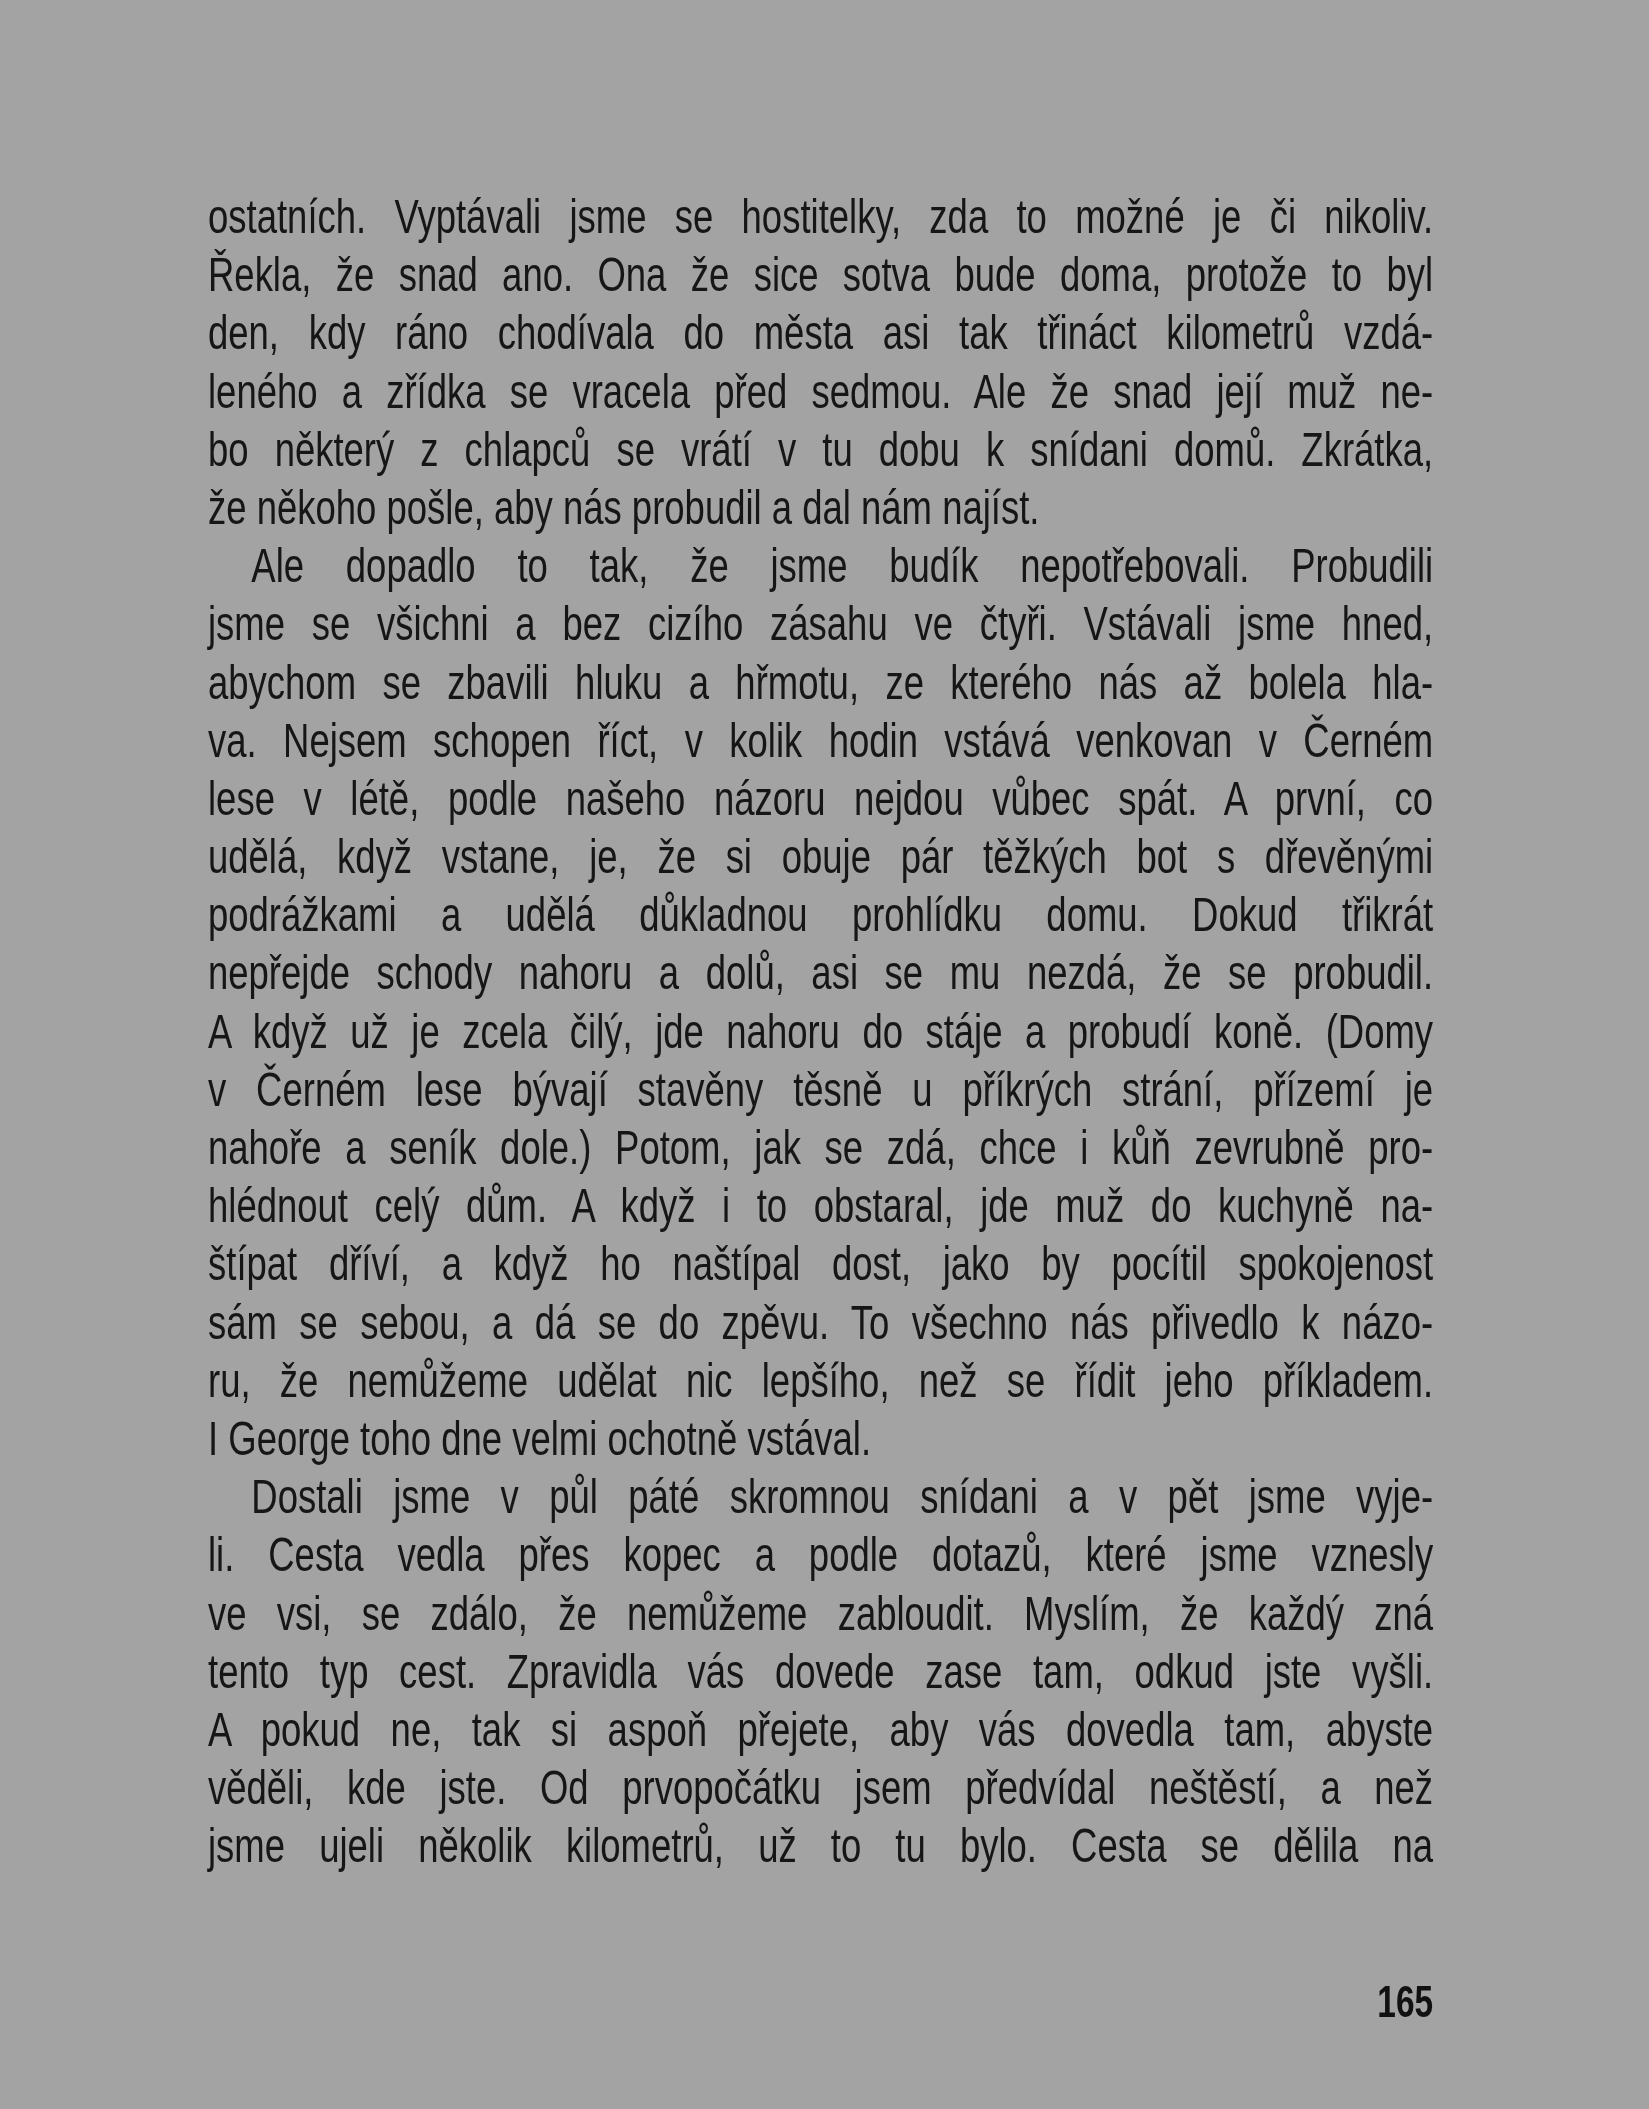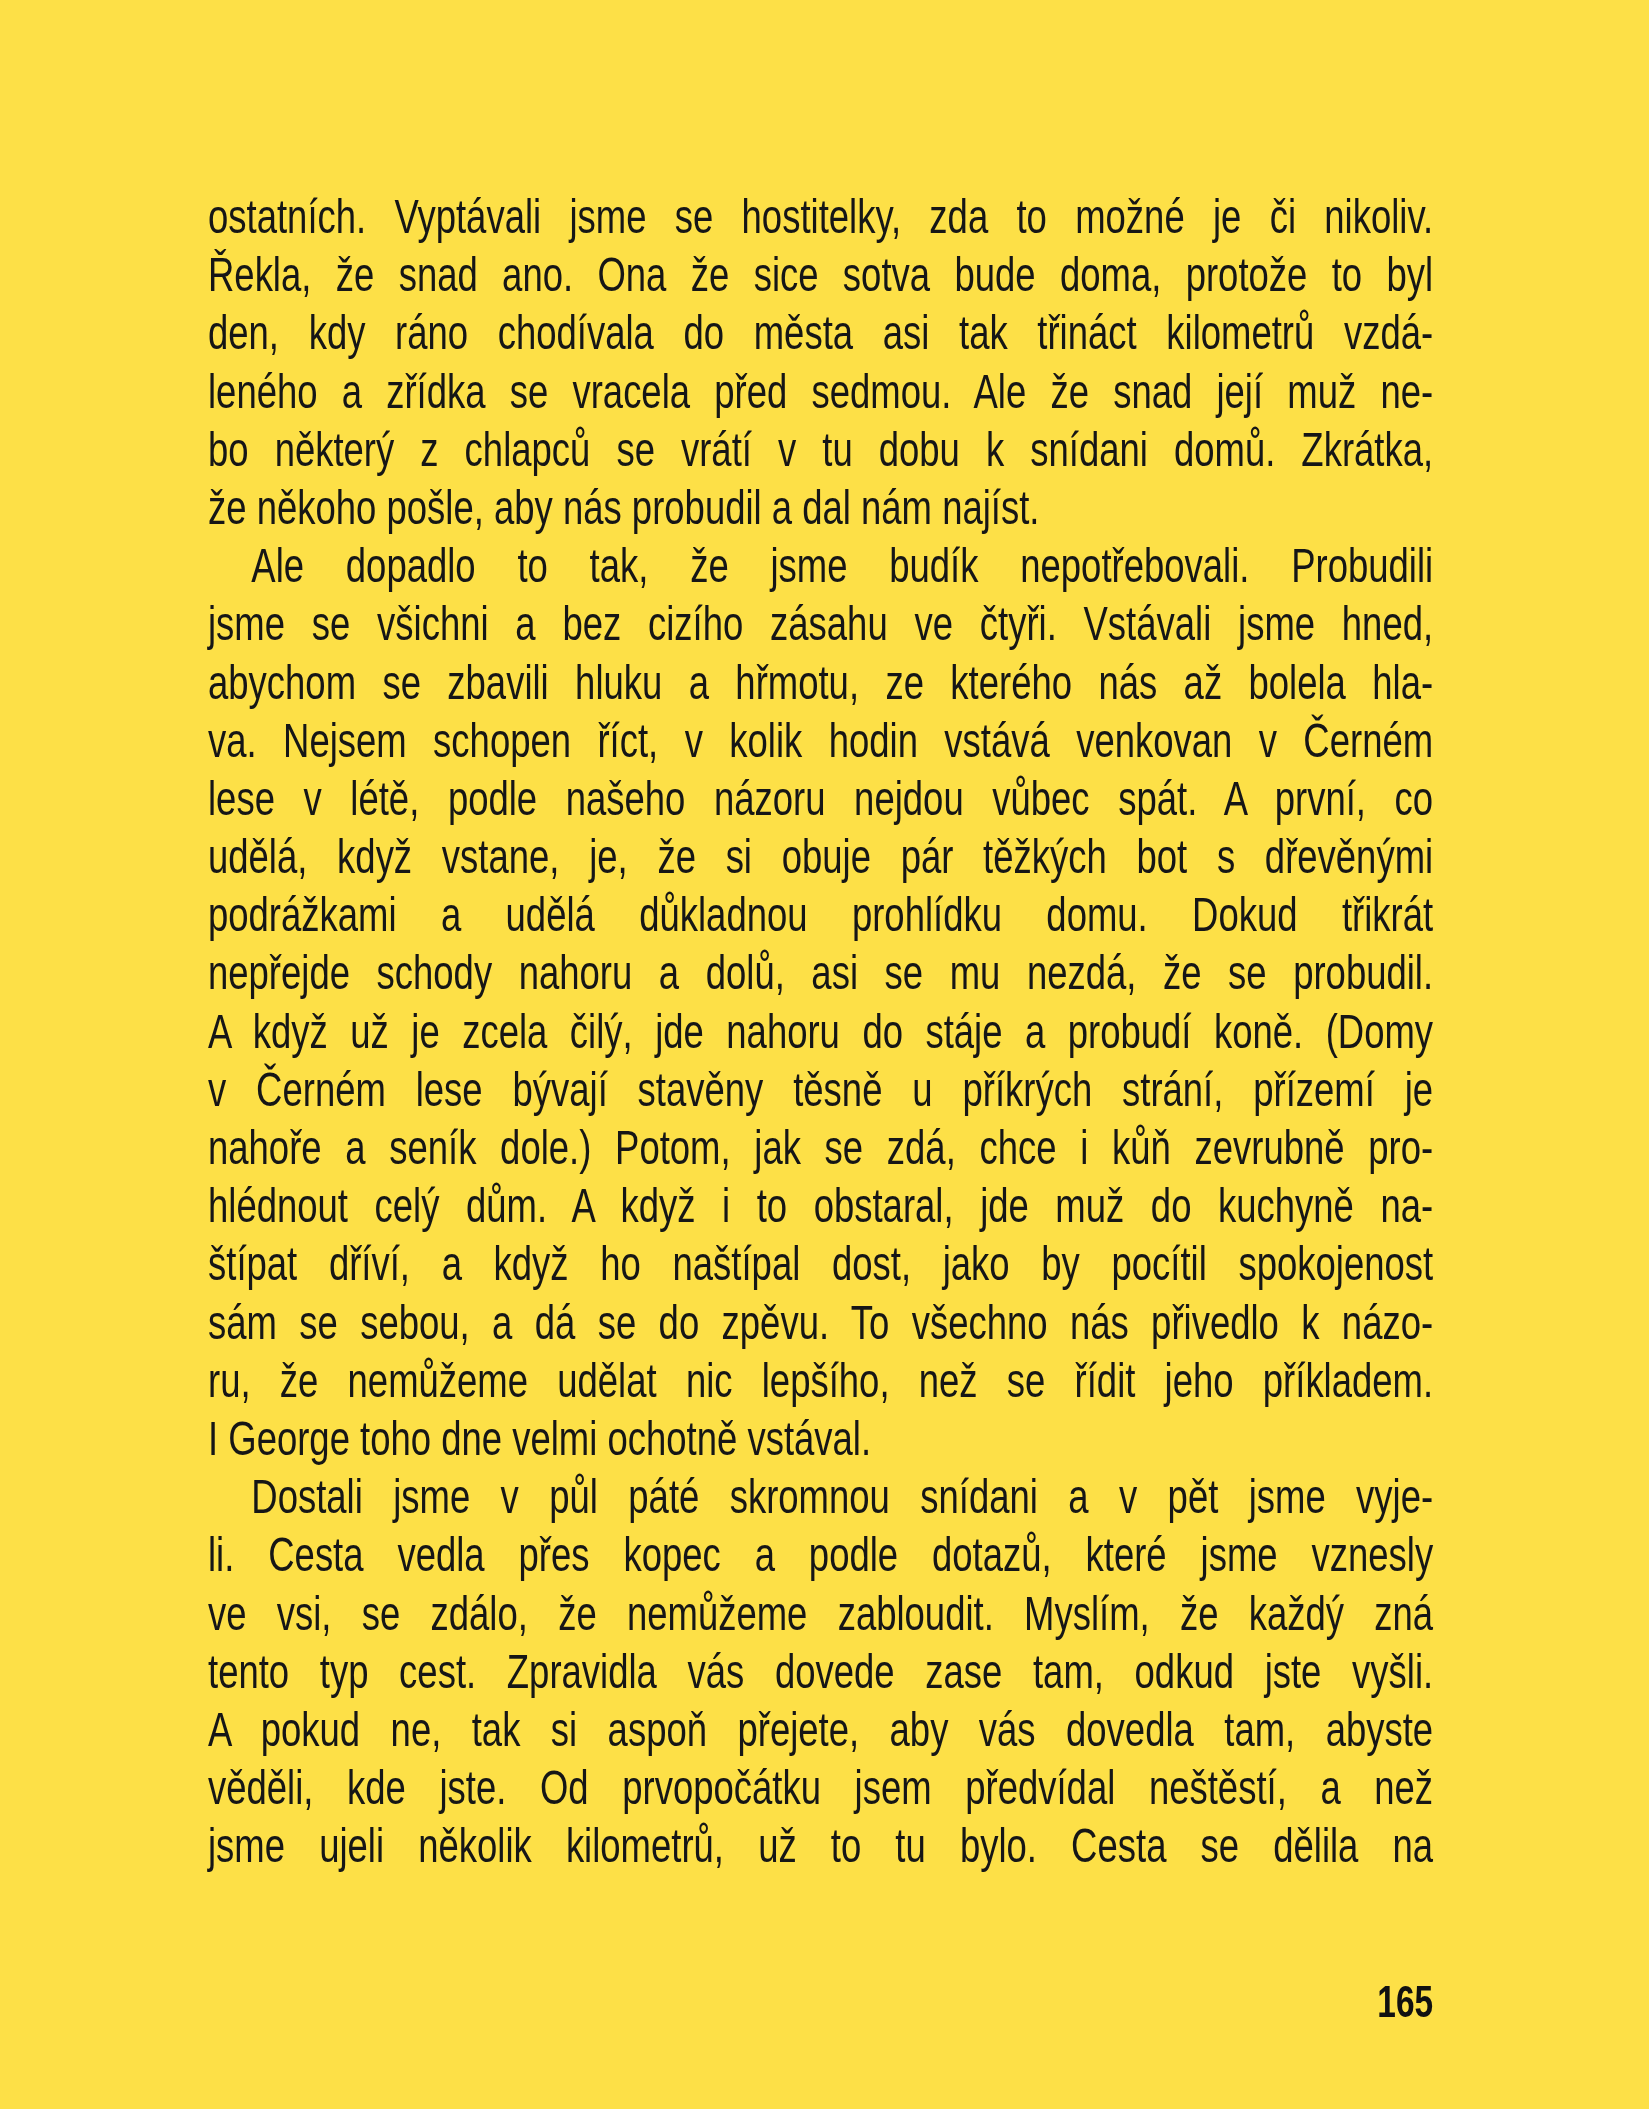--- a/index.html
+++ b/index.html
@@ -10,21 +10,21 @@
     width: 1649px;
     height: 2109px;
     position: relative;
     background: #ffffff;
     font-family: "Liberation Sans", "DejaVu Sans", sans-serif;
     overflow: hidden;
   }
   .book-page {
     position: absolute;
     inset: 0;
-    background: #fde047;
+    background: #a3a3a3;
   }
   .text-block {
     position: absolute;
     left: 208px;
     top: 188px;
     width: 1612px;               
     transform: scaleX(0.76);     
     transform-origin: left top;
     font-size: 48px;
     line-height: 58.2px;

